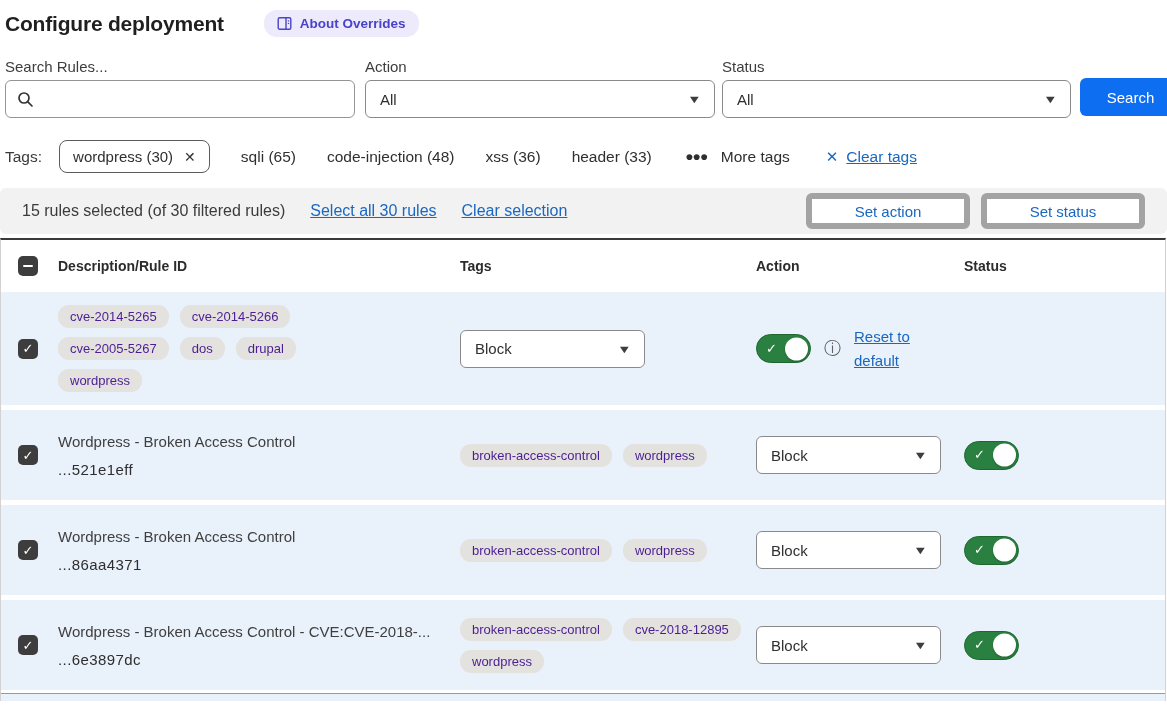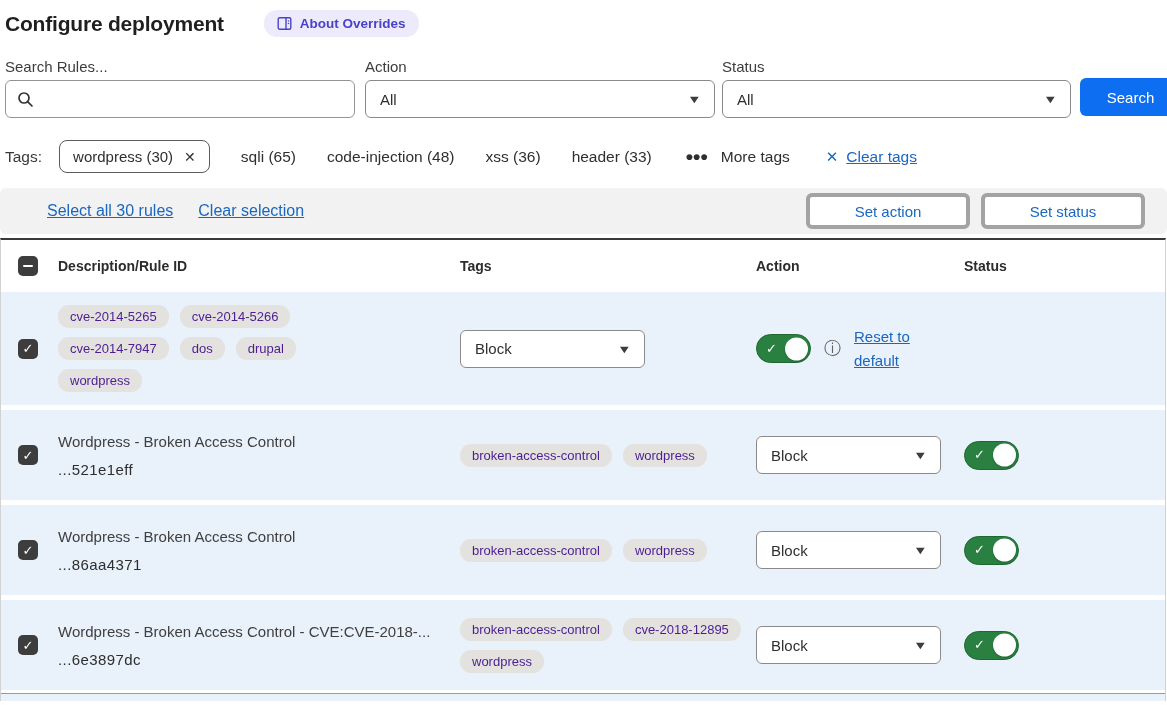--- a/index.html
+++ b/index.html
@@ -46,21 +46,21 @@
   .clear-tags { display:inline-flex; align-items:center; gap:8px; margin-left:36px;
     font-size:15.5px; color:var(--link-blue); cursor:pointer; }
   .clear-tags .x-icon { font-size:15px; text-decoration:none; }
   .clear-tags .lbl { text-decoration:underline; }
 
   
   .selection-bar { position:absolute; top:188px; left:0; width:1167px; height:46px;
     background:#f2f2f2; border-radius:6px; display:flex; align-items:center; padding:0 22px; }
   .sel-summary { font-size:16px; color:#3b3b3b; }
   .sel-link { font-size:16px; color:var(--link-blue); text-decoration:underline; margin-left:25px; cursor:pointer; }
-  .sel-btn { width:164px; height:36px; background:#fff; border:4px solid #a3a3a3; border-radius:6px;
+  .sel-btn { width:164px; height:36px; background:#fff; border:6px solid #a3a3a3; border-radius:6px;
     color:var(--link-blue); font-size:15px; font-family:inherit; cursor:pointer; }
   .sel-btn + .sel-btn { margin-left:11px; }
   .sel-btn:first-of-type { margin-left:auto; }
 
   
   .rules-table { position:absolute; top:238px; left:0; width:1166px;
     border-top:2px solid #3a3a3a; border-left:1px solid #d2d2d2; border-right:1px solid #d2d2d2; }
   .tgrid { display:grid; grid-template-columns:57px 402px 296px 208px auto; align-items:center; }
   .table-header { height:52px; background:#fff; font-size:14px; font-weight:700; color:#2c2c2c; }
   .table-header .cell-check { padding-left:17px; }
@@ -150,20 +150,21 @@
       <span class="ellipsis-icon">•••</span>
       <span>More tags</span>
     </span>
     <span class="clear-tags">
       <span class="x-icon">✕</span>
       <span class="lbl">Clear tags</span>
     </span>
   </div>
 
   <div class="selection-bar">
+    <span class="sel-summary">15 rules selected (of 30 filtered rules)</span>
     <a class="sel-link">Select all 30 rules</a>
     <a class="sel-link">Clear selection</a>
     <button class="sel-btn">Set action</button>
     <button class="sel-btn">Set status</button>
   </div>
 
   <div class="rules-table">
     <div class="table-header tgrid">
       <div class="cell-check">
         <span class="checkbox">
@@ -178,21 +179,21 @@
     <div id="rows-container">
   <div class="table-row tgrid">
     <div class="cell-check">
       <span class="checkbox">
               <span class="tick">✓</span>
             </span>
     </div>
     <div class="cell-tags">
             <span class="tag-pill">cve-2014-5265</span>
             <span class="tag-pill">cve-2014-5266</span>
-            <span class="tag-pill">cve-2014-7947</span>
+            <span class="tag-pill">cve-2005-5267</span>
             <span class="tag-pill">dos</span>
             <span class="tag-pill">drupal</span>
             <span class="tag-pill">wordpress</span>
           </div>
     <div class="cell-action">
       <div class="select">
         <span class="sel-value">Block</span>
         <span class="caret">▼</span>
       </div>
     </div>

